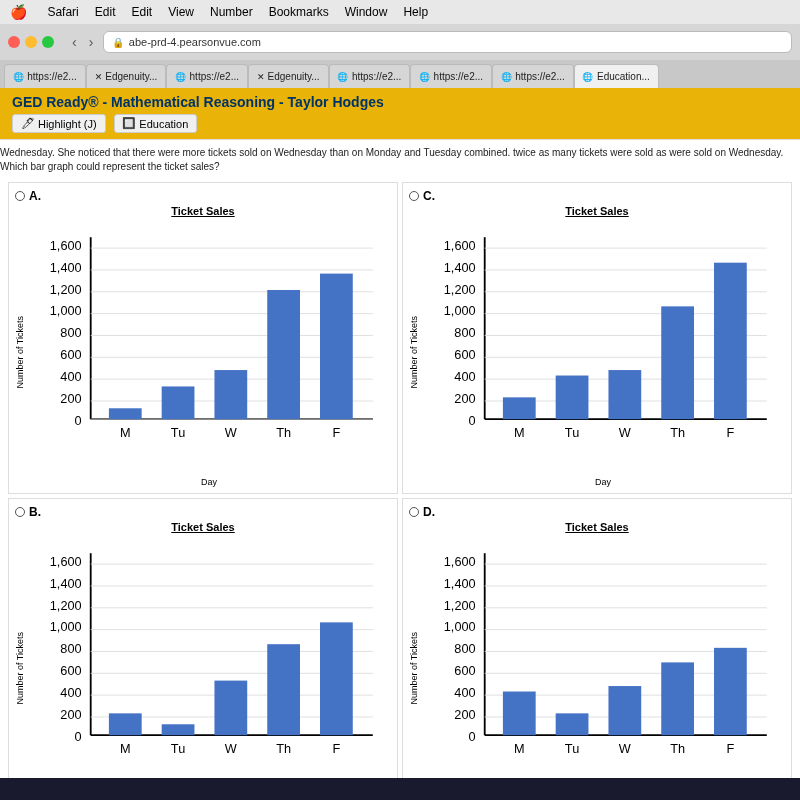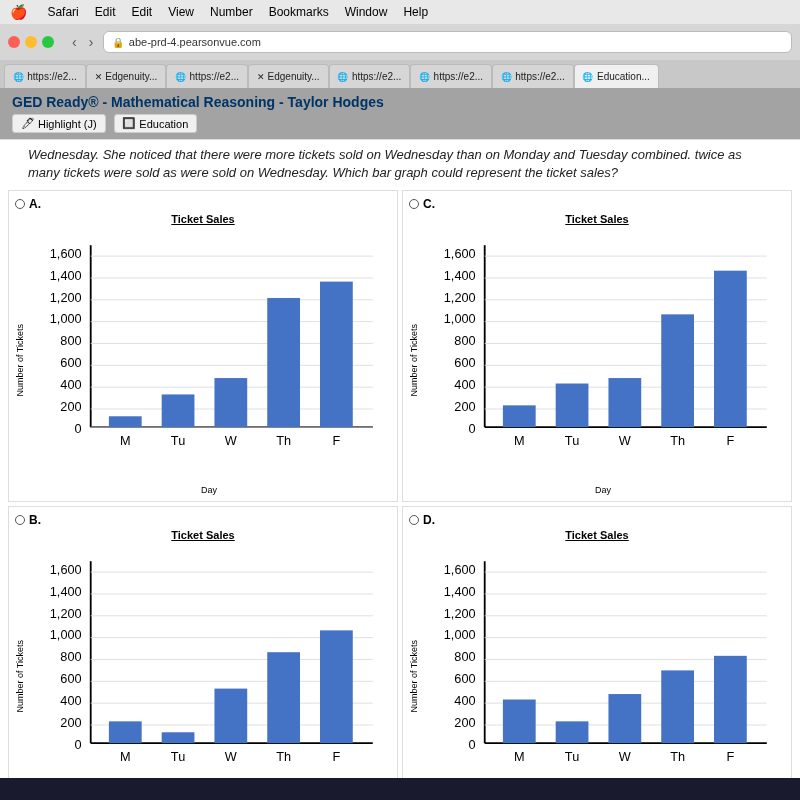--- a/index.html
+++ b/index.html
@@ -87,21 +87,21 @@
     .tab-favicon { font-size: 9px; }
 
     
     .page-content {
       background: white;
       height: calc(800px - 24px - 36px - 28px - 22px);
       overflow-y: auto;
     }
 
     .page-header {
-      background: #a3a3a3;
+      background: #eab308;
       padding: 6px 12px;
       border-bottom: 1px solid #ddd;
     }
     .page-title {
       font-size: 14px;
       font-weight: bold;
       color: #003366;
     }
     .toolbar-row {
       display: flex;
@@ -115,25 +115,24 @@
       border-radius: 3px;
       padding: 2px 8px;
       font-size: 11px;
       cursor: pointer;
       display: flex;
       align-items: center;
       gap: 3px;
     }
 
     .question-text {
-      padding: 6px 28px 4px;
-      font-size: 13px;
+      padding: 6px 0 4px;
+      font-size: 10px;
       color: #222;
       line-height: 1.4;
-      font-style: italic;
     }
 
     
     .charts-grid {
       display: grid;
       grid-template-columns: 1fr 1fr;
       gap: 4px;
       padding: 4px 8px;
     }
     .chart-option {

